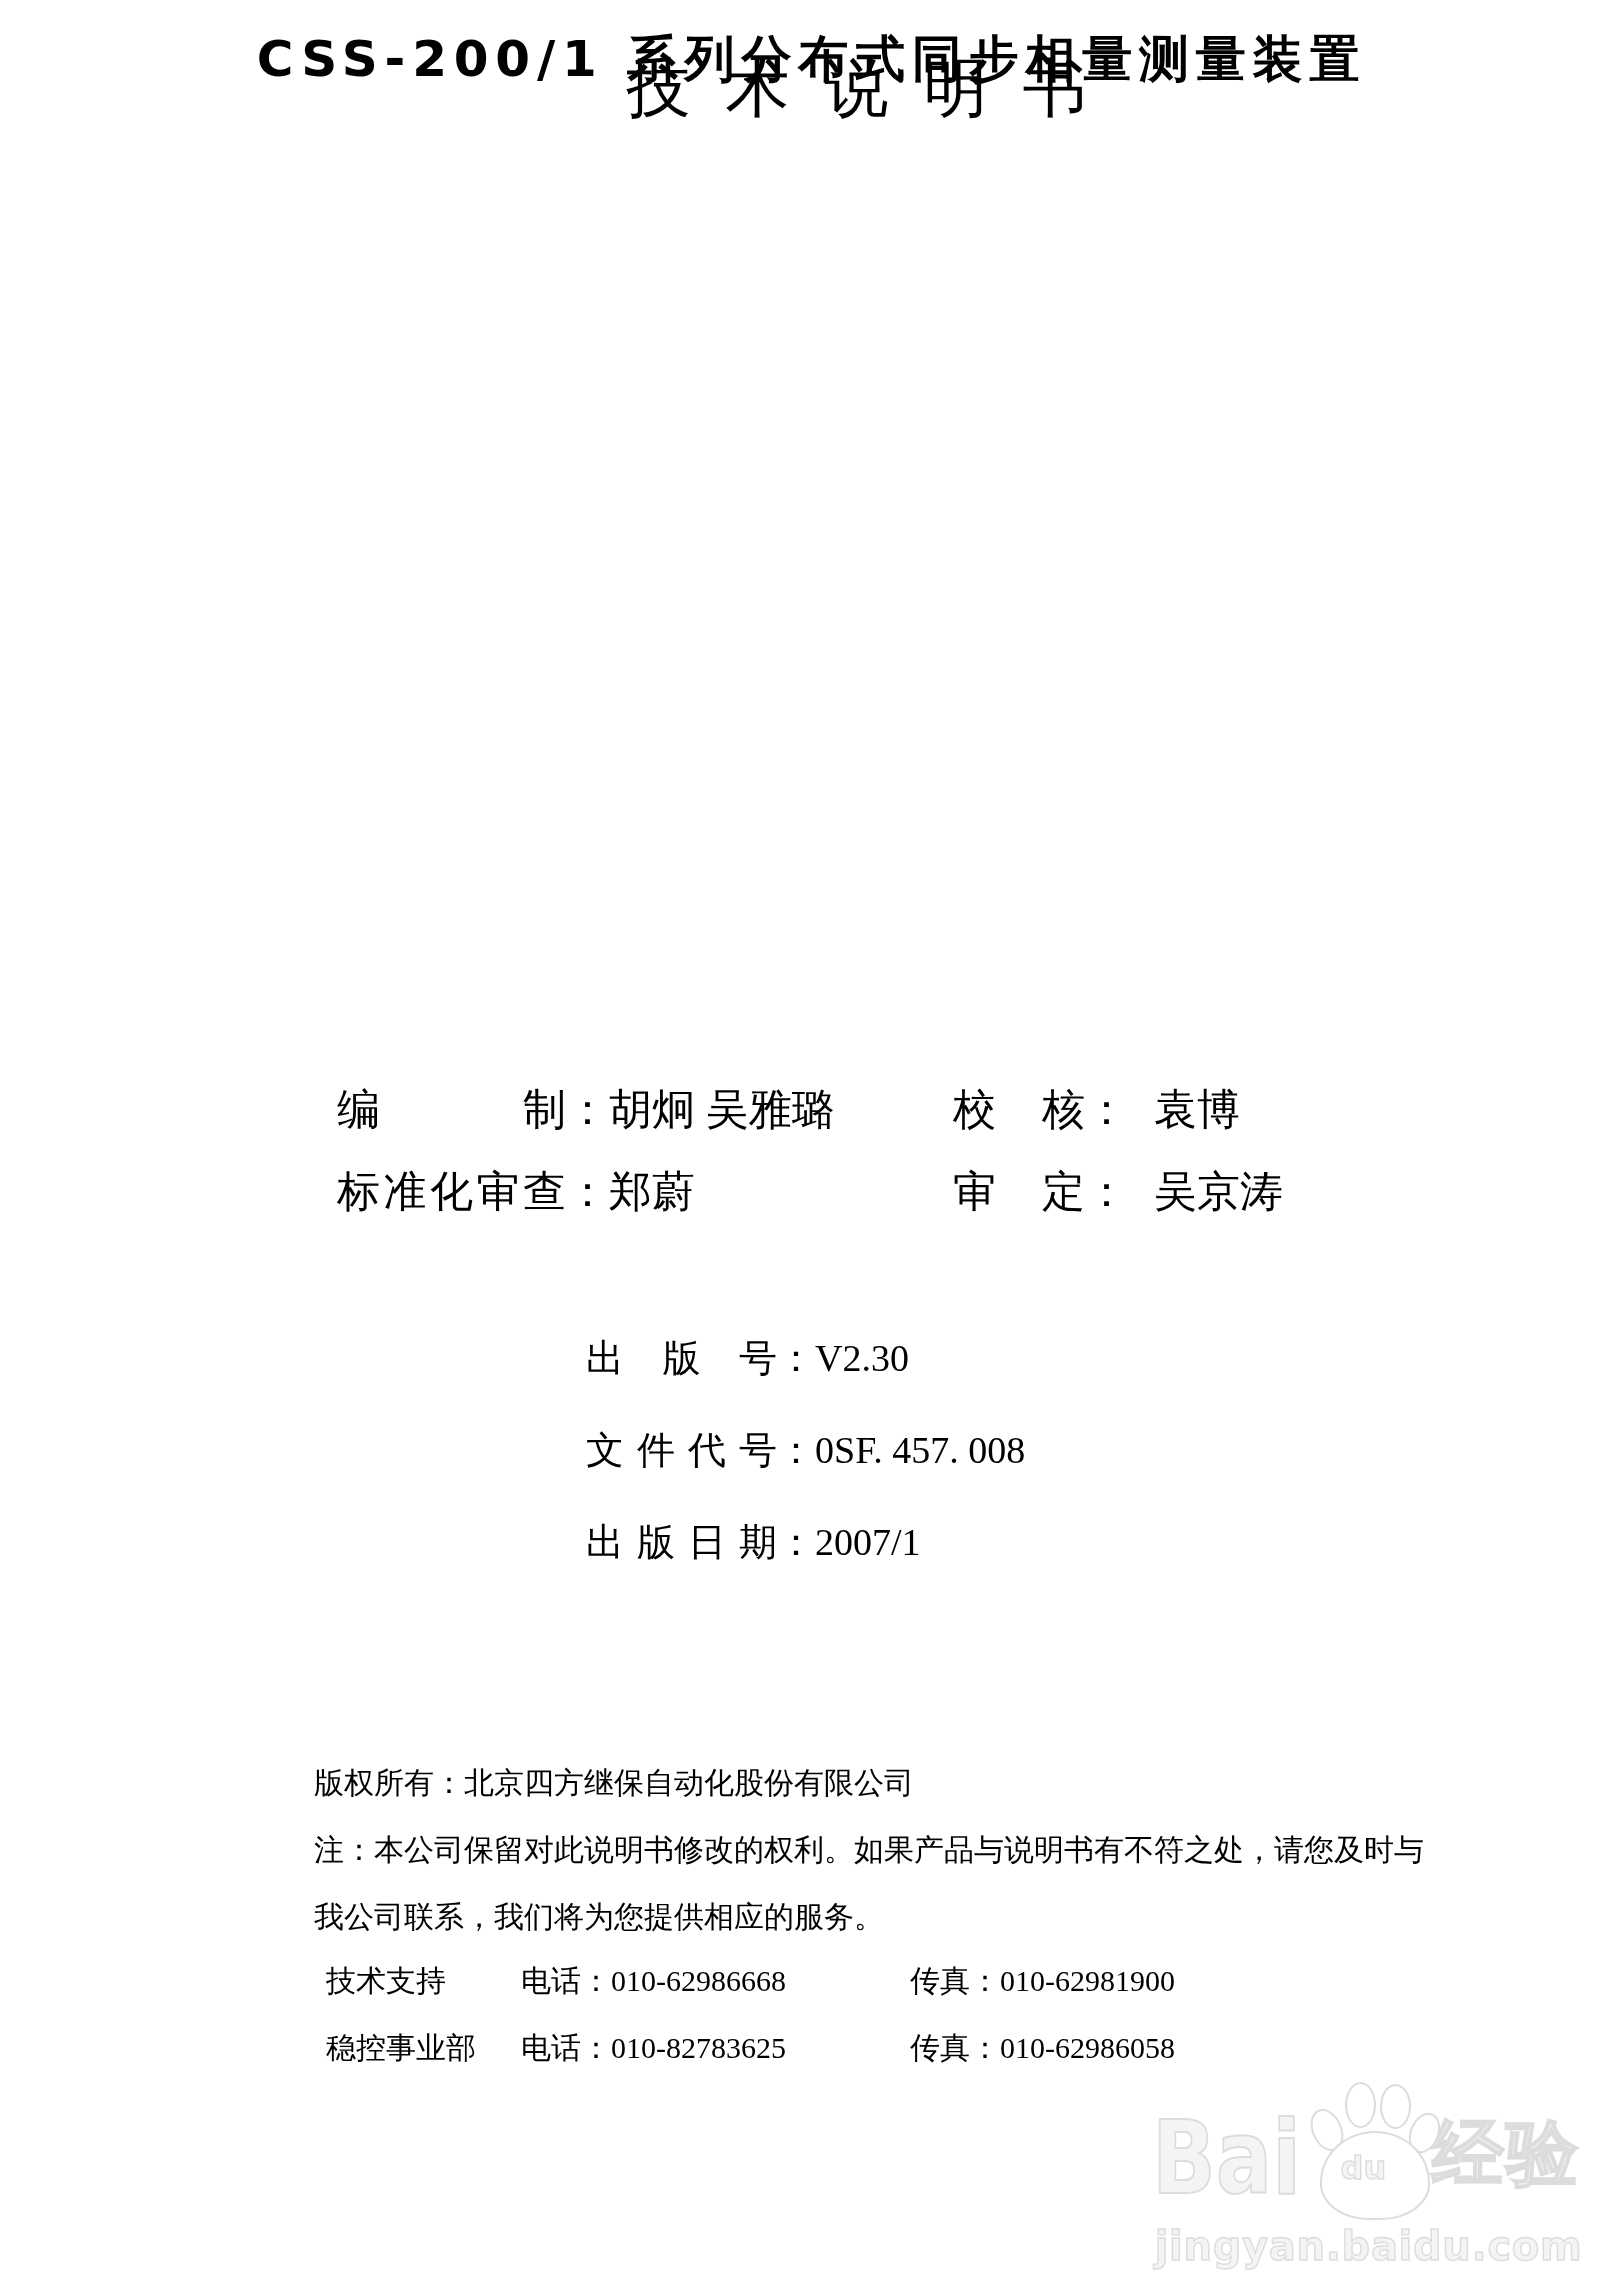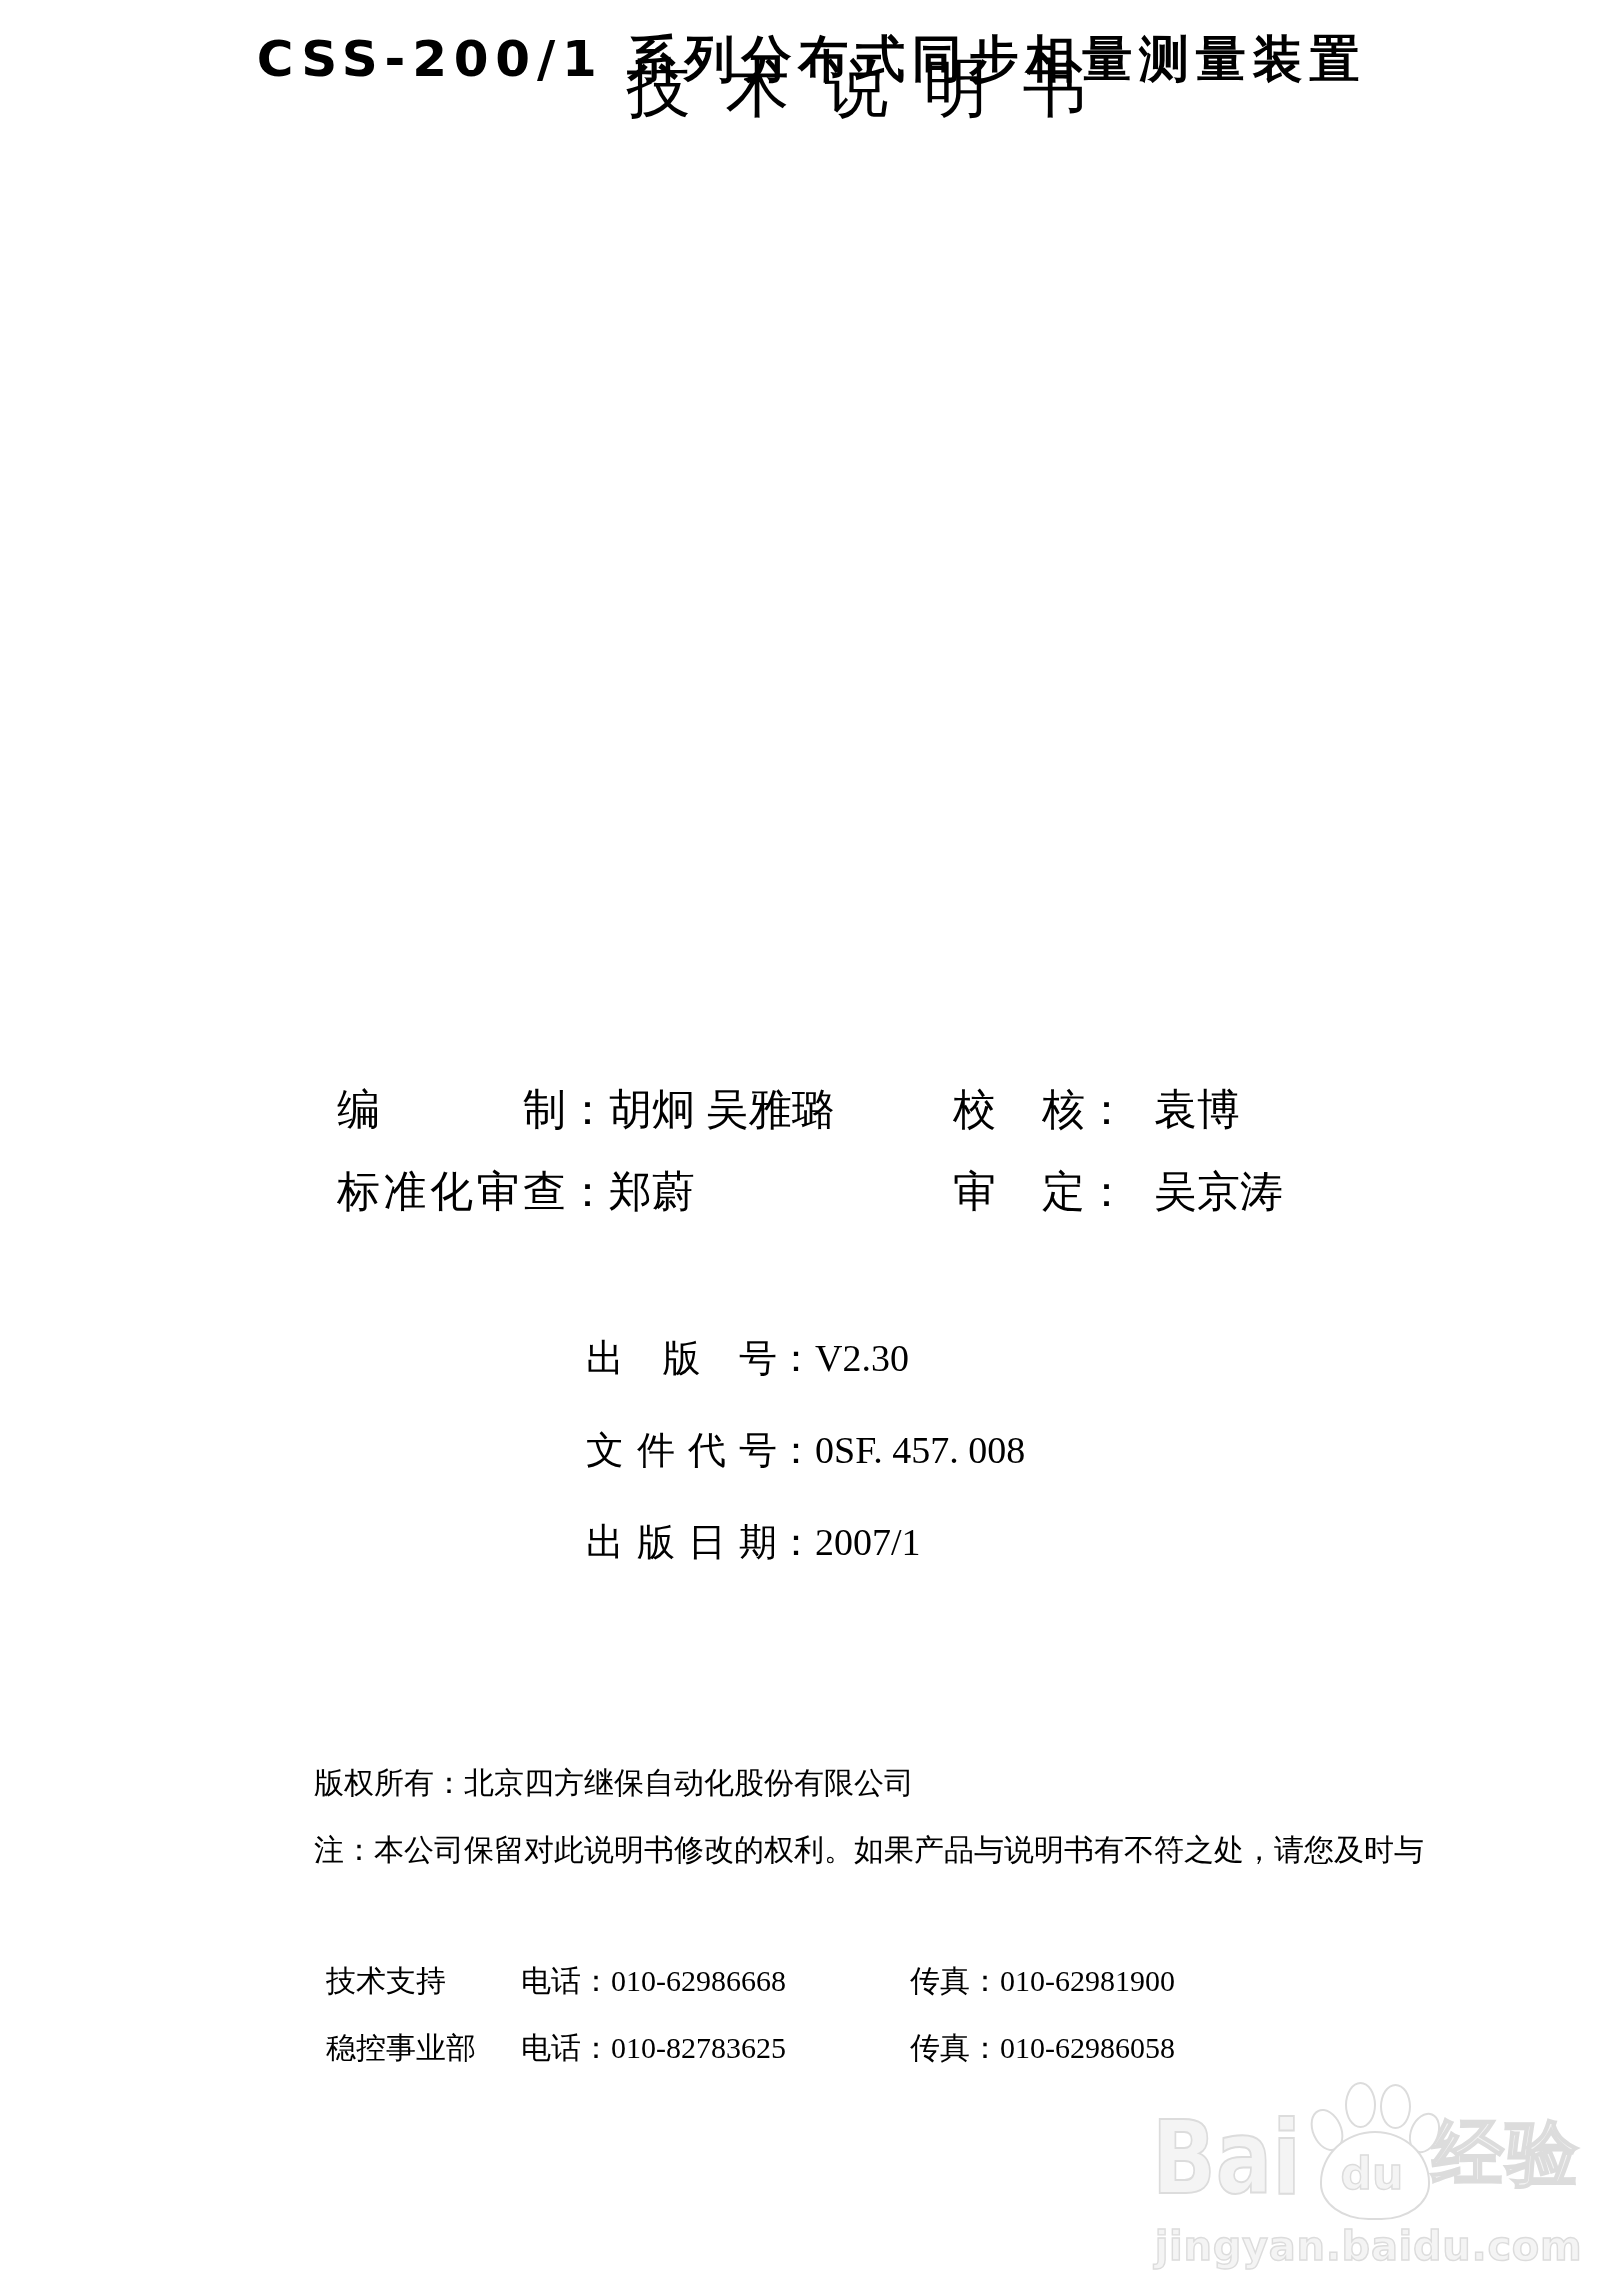--- a/index.html
+++ b/index.html
@@ -97,21 +97,21 @@
   .toe2 { left: 30px;  top: 0;    width: 31px; height: 46px; }
   .toe3 { left: 65px;  top: 2.7px;  width: 31px; height: 45px; }
   .toe4 { left: 95px; top: 30px; width: 29px; height: 42px; transform: rotate(22deg); }
   .palm {
     left: 5.5px; top: 49px; width: 110px; height: 89px;
     border-radius: 52% 52% 46% 46% / 60% 60% 42% 42% !important;
   }
   .wm-du {
     position: absolute; left: 26px; top: 70px;
     font-family: "DejaVu Sans", "Liberation Sans", sans-serif;
-    font-weight: bold; font-size: 44px; line-height: 1;
+    font-weight: bold; font-size: 32px; line-height: 1;
     -webkit-text-stroke: 1.4px #dcdcdc;
   }
   .wm-cjk {
     display: inline-block; vertical-align: top;
     margin-left: -4.1px; margin-top: 34px;
     font-family: "DejaVu Sans", "Liberation Sans", sans-serif;
     font-weight: bold; font-size: 72px; line-height: 1.2;
     letter-spacing: 2.7px;
     -webkit-text-stroke: 2px #dcdcdc;
   }
@@ -155,20 +155,21 @@
   </div>
   <div class="abs pub-row" style="top:1429px">
     <span class="jlabel w-pub">文件代号</span><span>：</span><span>0SF. 457. 008</span>
   </div>
   <div class="abs pub-row" style="top:1521px">
     <span class="jlabel w-pub">出版日期</span><span>：</span><span>2007/1</span>
   </div>
 
   <div class="abs footer-line" style="top:1765px">版权所有：北京四方继保自动化股份有限公司</div>
   <div class="abs footer-line" style="top:1832px">注：本公司保留对此说明书修改的权利。如果产品与说明书有不符之处，请您及时与</div>
+  <div class="abs footer-line" style="top:1899px">我公司联系，我们将为您提供相应的服务。</div>
 
   <div class="abs contact-row" style="top:1963px">
     <span class="dept">技术支持</span>
     <span class="phone">电话：010-62986668</span>
     <span class="fax">传真：010-62981900</span>
   </div>
   <div class="abs contact-row" style="top:2030px">
     <span class="dept">稳控事业部</span>
     <span class="phone">电话：010-82783625</span>
     <span class="fax">传真：010-62986058</span>

